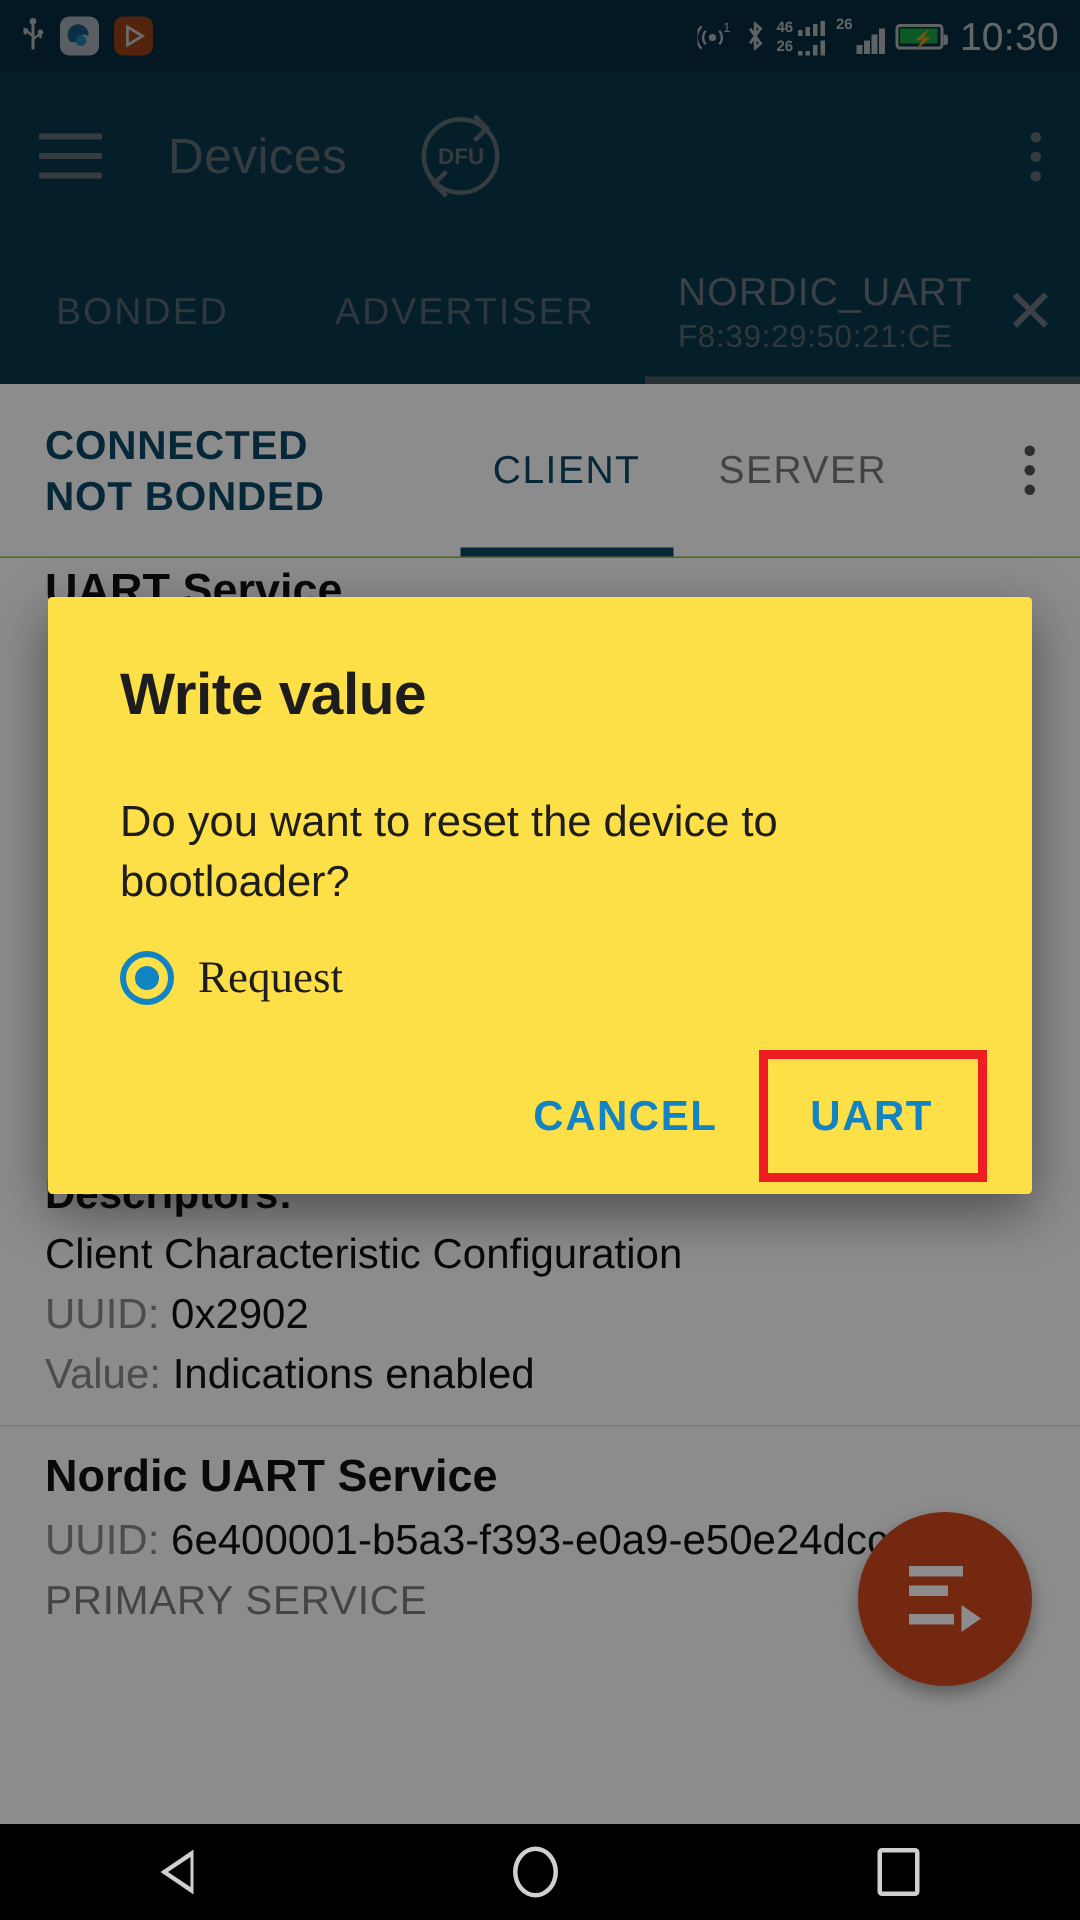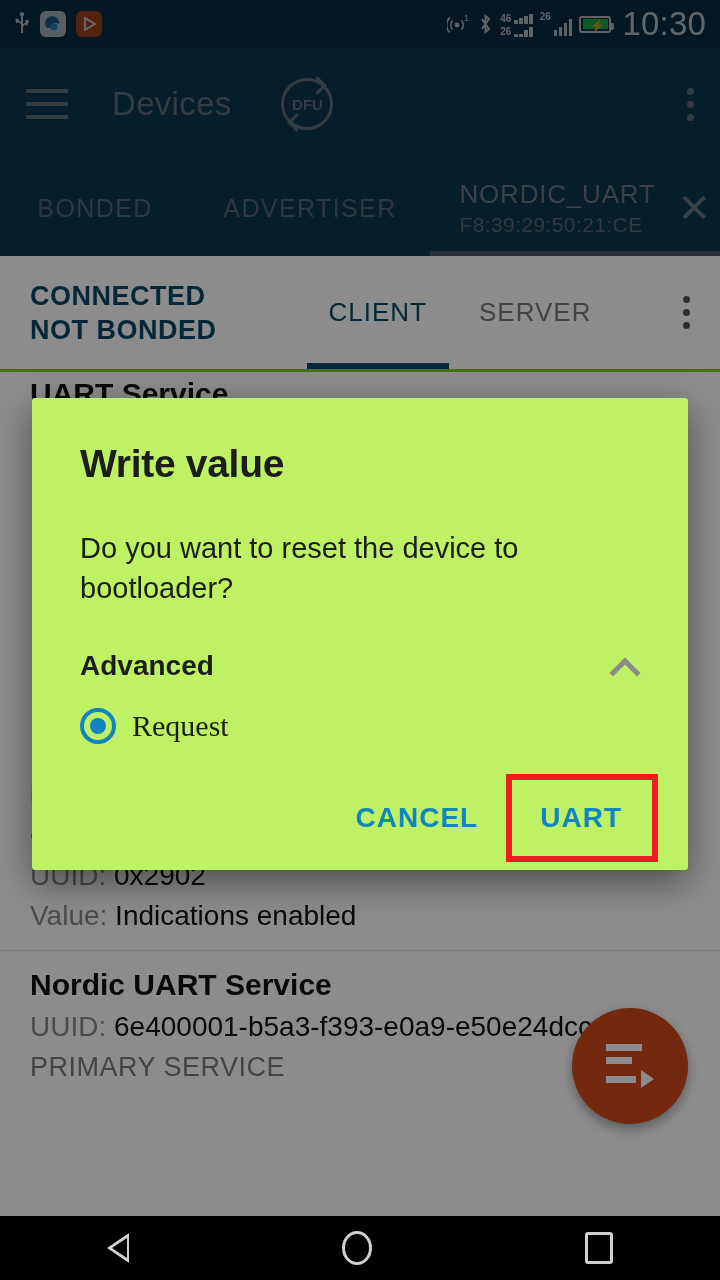--- a/index.html
+++ b/index.html
@@ -19,21 +19,21 @@
   }
   .sb-left { display: flex; align-items: center; gap: 10px; }
   .sb-right { margin-left: auto; display: flex; align-items: center; gap: 7px; }
   .sb-usb { width: 16px; height: 24px; }
   .sb-appicon {
     width: 26px; height: 26px; border-radius: 6px;
     display: flex; align-items: center; justify-content: center;
   }
   .sb-appicon.blue { background: #cfdde6; }
   .sb-appicon.orange { background: #c4541f; }
-  .sb-time { font-size: 33px; color: #e8eef1; letter-spacing: .2px; margin-left: 4px; }
+  .sb-time { font-size: 26px; color: #e8eef1; letter-spacing: .2px; margin-left: 4px; }
   .sig { display: flex; align-items: flex-end; gap: 1.5px; height: 18px; }
   .sig i { display: block; width: 3.5px; background: #dfe8ec; }
   .net-stack { display: flex; flex-direction: column; justify-content: center; gap: 1px; }
   .net-row { display: flex; align-items: flex-end; gap: 3px; height: 12px; }
   .net-lbl { font-size: 10px; line-height: 10px; color: #dfe8ec; font-weight: bold; }
   .batt {
     width: 32px; height: 17px; border: 2px solid #dfe8ec; border-radius: 3px;
     position: relative; display: flex; align-items: center; padding: 1.5px;
   }
   .batt::after {
@@ -71,39 +71,39 @@
     position: absolute; top: 160px; left: 0; width: 720px; height: 96px;
     background: #0b4865; display: flex; align-items: stretch;
   }
   .tab {
     display: flex; align-items: center; justify-content: center;
     font-size: 25px; color: #6f838f; letter-spacing: 1.4px; position: relative;
   }
   .tab.bonded { width: 190px; }
   .tab.advertiser { width: 240px; text-align: center; }
   .tab.device {
-    flex: 1; flex-direction: row; align-items: center; justify-content: center;
+    flex: 1; flex-direction: row; align-items: center; justify-content: flex-start;
     padding-left: 22px;
   }
   .dev-text { display: flex; flex-direction: column; align-items: flex-start; justify-content: center; }
   .dev-name { font-size: 26px; color: #8b9aa3; letter-spacing: .8px; line-height: 30px; }
   .dev-addr { font-size: 21px; color: #72858f; letter-spacing: .4px; line-height: 26px; margin-top: 3px; }
   .dev-close { margin-left: 22px; font-size: 40px; color: #8b9aa3; line-height: 36px; font-weight: 300; }
   .tab-indicator {
     position: absolute; left: 430px; bottom: 0; width: 290px; height: 5px; background: #64737c;
   }
 
   
   .content {
     position: absolute; top: 256px; left: 0; width: 720px; height: 960px;
     background: #fff; overflow: hidden;
   }
   .connrow {
     height: 116px; display: flex; align-items: center; padding: 0 30px; position: relative;
-    border-bottom: 3px solid #84cc16;
+    border-bottom: 1px solid #84cc16;
   }
   .connstate { display: flex; flex-direction: column; }
   .connected { font-size: 27px; font-weight: bold; color: #0b4865; letter-spacing: .5px; line-height: 34px; }
   .notbonded { font-size: 27px; color: #0b4865; letter-spacing: .5px; line-height: 34px; font-weight: bold; }
   .cs-tabs { margin-left: 86px; display: flex; height: 100%; }
   .cs-tab {
     font-size: 26px; letter-spacing: 1px; color: #7a7a7a; padding: 0 26px;
     height: 100%; display: flex; align-items: center; position: relative;
   }
   .cs-tab.active { color: #0b4865; font-weight: 500; }
@@ -150,21 +150,21 @@
     background: rgba(0,0,0,.45); z-index: 40;
   }
   .scrim-top {
     position: absolute; top: 0; left: 0; width: 720px; height: 256px;
     background: rgba(0,0,0,.22); z-index: 41;
   }
 
   
   .dialog {
     position: absolute; left: 32px; top: 398px; width: 656px;
-    background: #bef264; border-radius: 3px; z-index: 60;
+    background: #fde047; border-radius: 3px; z-index: 60;
     box-shadow: 0 12px 36px rgba(0,0,0,.45);
     padding: 44px 48px 22px;
   }
   .dlg-title { font-size: 39px; font-weight: bold; color: #1d1d1d; letter-spacing: -.3px; }
   .dlg-msg { font-size: 29px; line-height: 40px; color: #1d1d1d; margin-top: 42px; }
   .adv-row { display: flex; align-items: center; margin-top: 42px; }
   .adv-label { font-size: 28px; font-weight: bold; color: #1d1d1d; }
   .chevron {
     margin-left: auto; width: 28px; height: 16px; position: relative;
   }
@@ -381,24 +381,20 @@
     </div>
   </div>
 
   <div class="scrim"></div>
   <div class="scrim-top"></div>
 
   <div class="dialog">
     <div class="dlg-title">Write value</div>
     <div class="dlg-msg">Do you want to reset the device to bootloader?</div>
 
-    <div class="adv-row">
-      <span class="adv-label">Advanced</span>
-      <span class="chevron"></span>
-    </div>
 
     <div class="radios">
       <label class="radio">
         <span class="rb on"></span>
         <span class="radio-label">Request</span>
       </label>
     </div>
 
     <div class="dlg-actions">
       <button class="dlg-btn">CANCEL</button>

